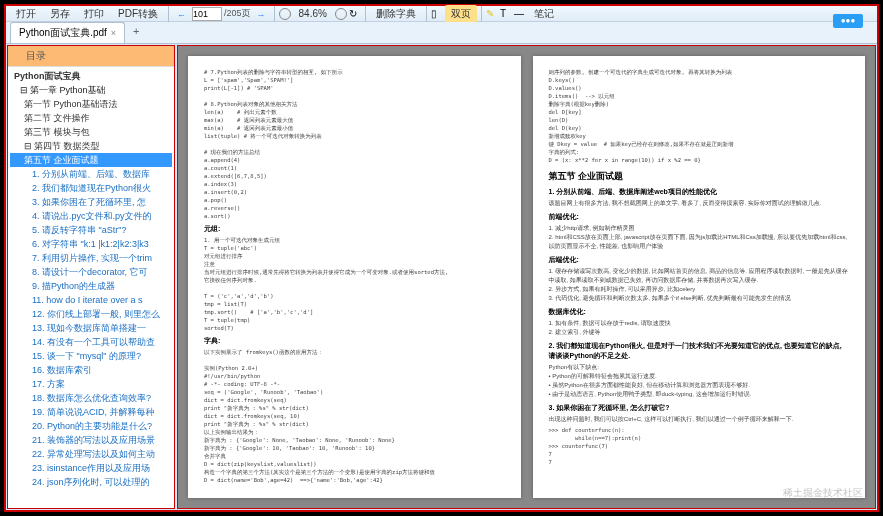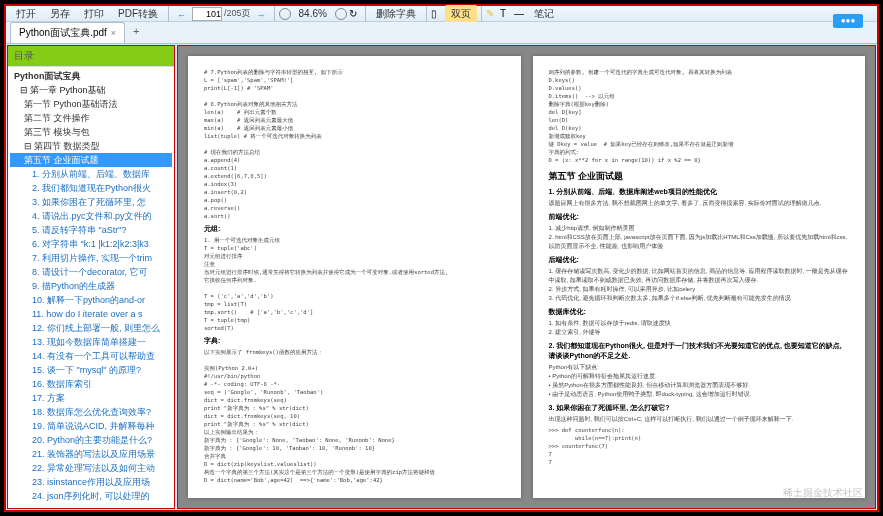--- a/index.html
+++ b/index.html
@@ -3,29 +3,29 @@
 <meta charset="utf-8">
 <style>
 *{margin:0;padding:0;box-sizing:border-box;font-family:"Microsoft YaHei",sans-serif;}
 body{background:#000;width:883px;height:516px;overflow:hidden;position:relative;}
 .app{position:absolute;left:4px;top:4px;right:4px;bottom:4px;background:#d4e8f7;border:2px solid #cc0000;display:flex;flex-direction:column;}
 .toolbar{height:16px;background:linear-gradient(#f0f8ff,#e0ecf6);display:flex;align-items:center;font-size:10px;padding:0 4px;gap:2px;border-bottom:1px solid #c0d0e0;}
 .tb-btn{padding:2px 6px;color:#333;cursor:pointer;}
 .tb-sep{width:1px;height:16px;background:#b0c0d0;margin:0 2px;}
 .pagebox{display:flex;align-items:center;gap:2px;font-size:9px;color:#555;}
 .pagebox .arr{color:#2a7fff;padding:0 4px;cursor:pointer;}
-.pageinput{width:30px;height:14px;font-size:9px;text-align:right;border:1px solid #aaa;}
+.pageinput{width:30px;height:14px;font-size:9px;text-align:left;border:1px solid #aaa;}
 .zoom-ico{width:12px;height:12px;border:1px solid #888;border-radius:50%;position:relative;}
 .tabbar{height:22px;background:#e8f2fa;display:flex;padding-left:4px;border-bottom:1px solid #b0c0d0;}
 .tab{background:#fff;border:1px solid #b0c0d0;border-bottom:none;padding:3px 8px;font-size:10px;border-radius:3px 3px 0 0;display:flex;align-items:center;gap:4px;}
 .tab-close{color:#888;font-size:9px;cursor:pointer;}
 .plus{padding:3px 8px;color:#666;font-size:11px;cursor:pointer;}
 .main{flex:1;display:flex;overflow:hidden;}
 .sidebar{width:168px;background:#fff;border-right:1px solid #b0c0d0;display:flex;flex-direction:column;border:1px solid #cc0000;margin:1px;}
-.side-hd{background:#84cc16;padding:3px 6px;font-size:10px;color:#555;border-bottom:1px solid #ddd;}
+.side-hd{background:#fdba74;padding:3px 18px;font-size:10px;color:#555;border-bottom:1px solid #ddd;}
 .tree{flex:1;overflow:hidden;font-size:9px;line-height:14px;padding:2px;}
 .tree-node{padding-left:14px;white-space:nowrap;overflow:hidden;text-overflow:ellipsis;color:#333;cursor:pointer;}
 .tree-root{padding-left:4px;font-weight:bold;}
 .tree-sec{padding-left:10px;color:#222;}
 .tree-sel{background:#3399ff;color:#fff;}
 .tree-leaf{padding-left:22px;color:#1a6fc4;}
 .pages{flex:1;background:#888;display:flex;gap:12px;padding:10px;overflow:hidden;border:1px solid #cc0000;margin:1px;position:relative;}
 .page{background:#fff;flex:1;padding:12px 16px;font-size:6px;color:#333;overflow:hidden;box-shadow:0 0 4px rgba(0,0,0,0.3);}
 .page pre{font-family:Consolas,monospace;font-size:5.5px;line-height:8px;color:#444;white-space:pre-wrap;}
 .page h3{font-size:9px;margin:6px 0 4px;color:#000;}
@@ -91,21 +91,20 @@
       <div id="leaves">
             <div class="tree-node tree-leaf">1. 分别从前端、后端、数据库</div>
             <div class="tree-node tree-leaf">2. 我们都知道现在Python很火</div>
             <div class="tree-node tree-leaf">3. 如果你困在了死循环里, 怎</div>
             <div class="tree-node tree-leaf">4. 请说出.pyc文件和.py文件的</div>
             <div class="tree-node tree-leaf">5. 请反转字符串 "aStr"?</div>
             <div class="tree-node tree-leaf">6. 对字符串 "k:1 |k1:2|k2:3|k3</div>
             <div class="tree-node tree-leaf">7. 利用切片操作, 实现一个trim</div>
             <div class="tree-node tree-leaf">8. 请设计一个decorator, 它可</div>
             <div class="tree-node tree-leaf">9. 描Python的生成器</div>
-            <div class="tree-node tree-leaf">10. 解释一下python的and-or</div>
             <div class="tree-node tree-leaf">11. how do I iterate over a s</div>
             <div class="tree-node tree-leaf">12. 你们线上部署一般, 则里怎么</div>
             <div class="tree-node tree-leaf">13. 现如今数据库简单搭建一</div>
             <div class="tree-node tree-leaf">14. 有没有一个工具可以帮助查</div>
             <div class="tree-node tree-leaf">15. 谈一下 "mysql" 的原理?</div>
             <div class="tree-node tree-leaf">16. 数据库索引</div>
             <div class="tree-node tree-leaf">17. 方案</div>
             <div class="tree-node tree-leaf">18. 数据库怎么优化查询效率?</div>
             <div class="tree-node tree-leaf">19. 简单说说ACID, 并解释每种</div>
             <div class="tree-node tree-leaf">20. Python的主要功能是什么?</div>

